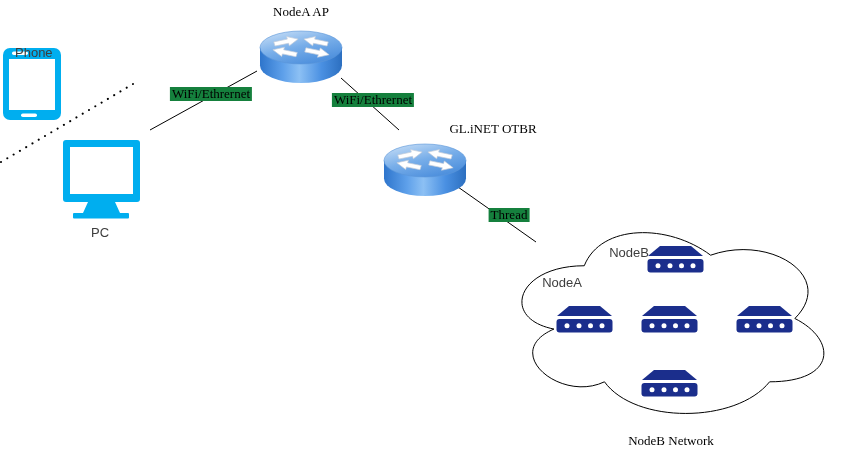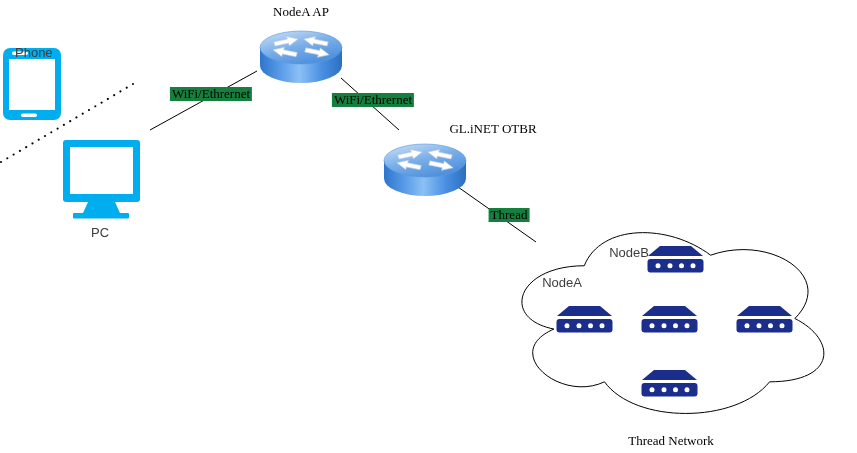--- a/index.html
+++ b/index.html
@@ -148,15 +148,15 @@
 
   <div class="lbl sans" style="left:15px;top:20px;margin-top:26px;">Phone</div>
   <div class="lbl sans center" style="left:100px;top:226px;text-align:right;">PC</div>
   <div class="lbl center" style="left:301px;top:5px;">NodeA AP</div>
   <div class="lbl center" style="left:493px;top:122px;">GL.iNET OTBR</div>
   <div class="lbl center edge-lbl" style="left:211px;top:87px;">WiFi/Ethrernet</div>
   <div class="lbl center edge-lbl" style="left:373px;top:93px;">WiFi/Ethrernet</div>
   <div class="lbl center edge-lbl" style="left:509px;top:208px;">Thread</div>
   <div class="lbl sans center" style="left:562px;top:276px;">NodeA</div>
   <div class="lbl sans center" style="left:629px;top:235px;margin-top:11px;">NodeB</div>
-  <div class="lbl center" style="left:671px;top:434px;">Thread Network</div>
+  <div class="lbl center" style="left:671px;top:434px;">NodeB Network</div>
 
 </div>
 
 </body></html>

